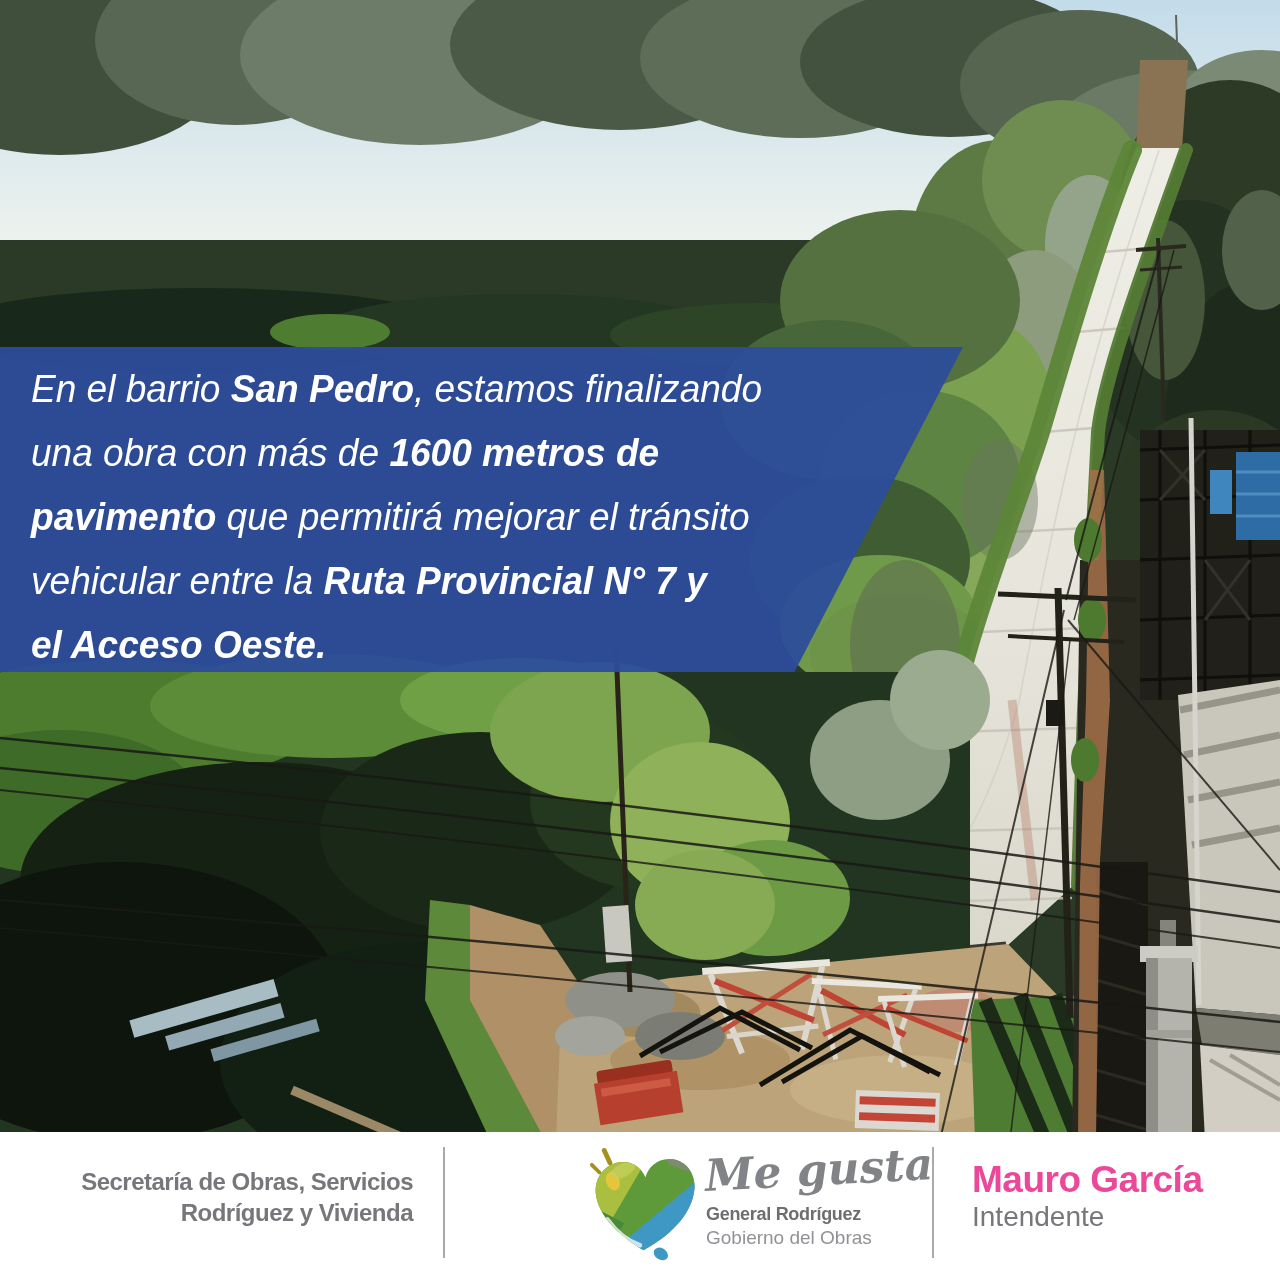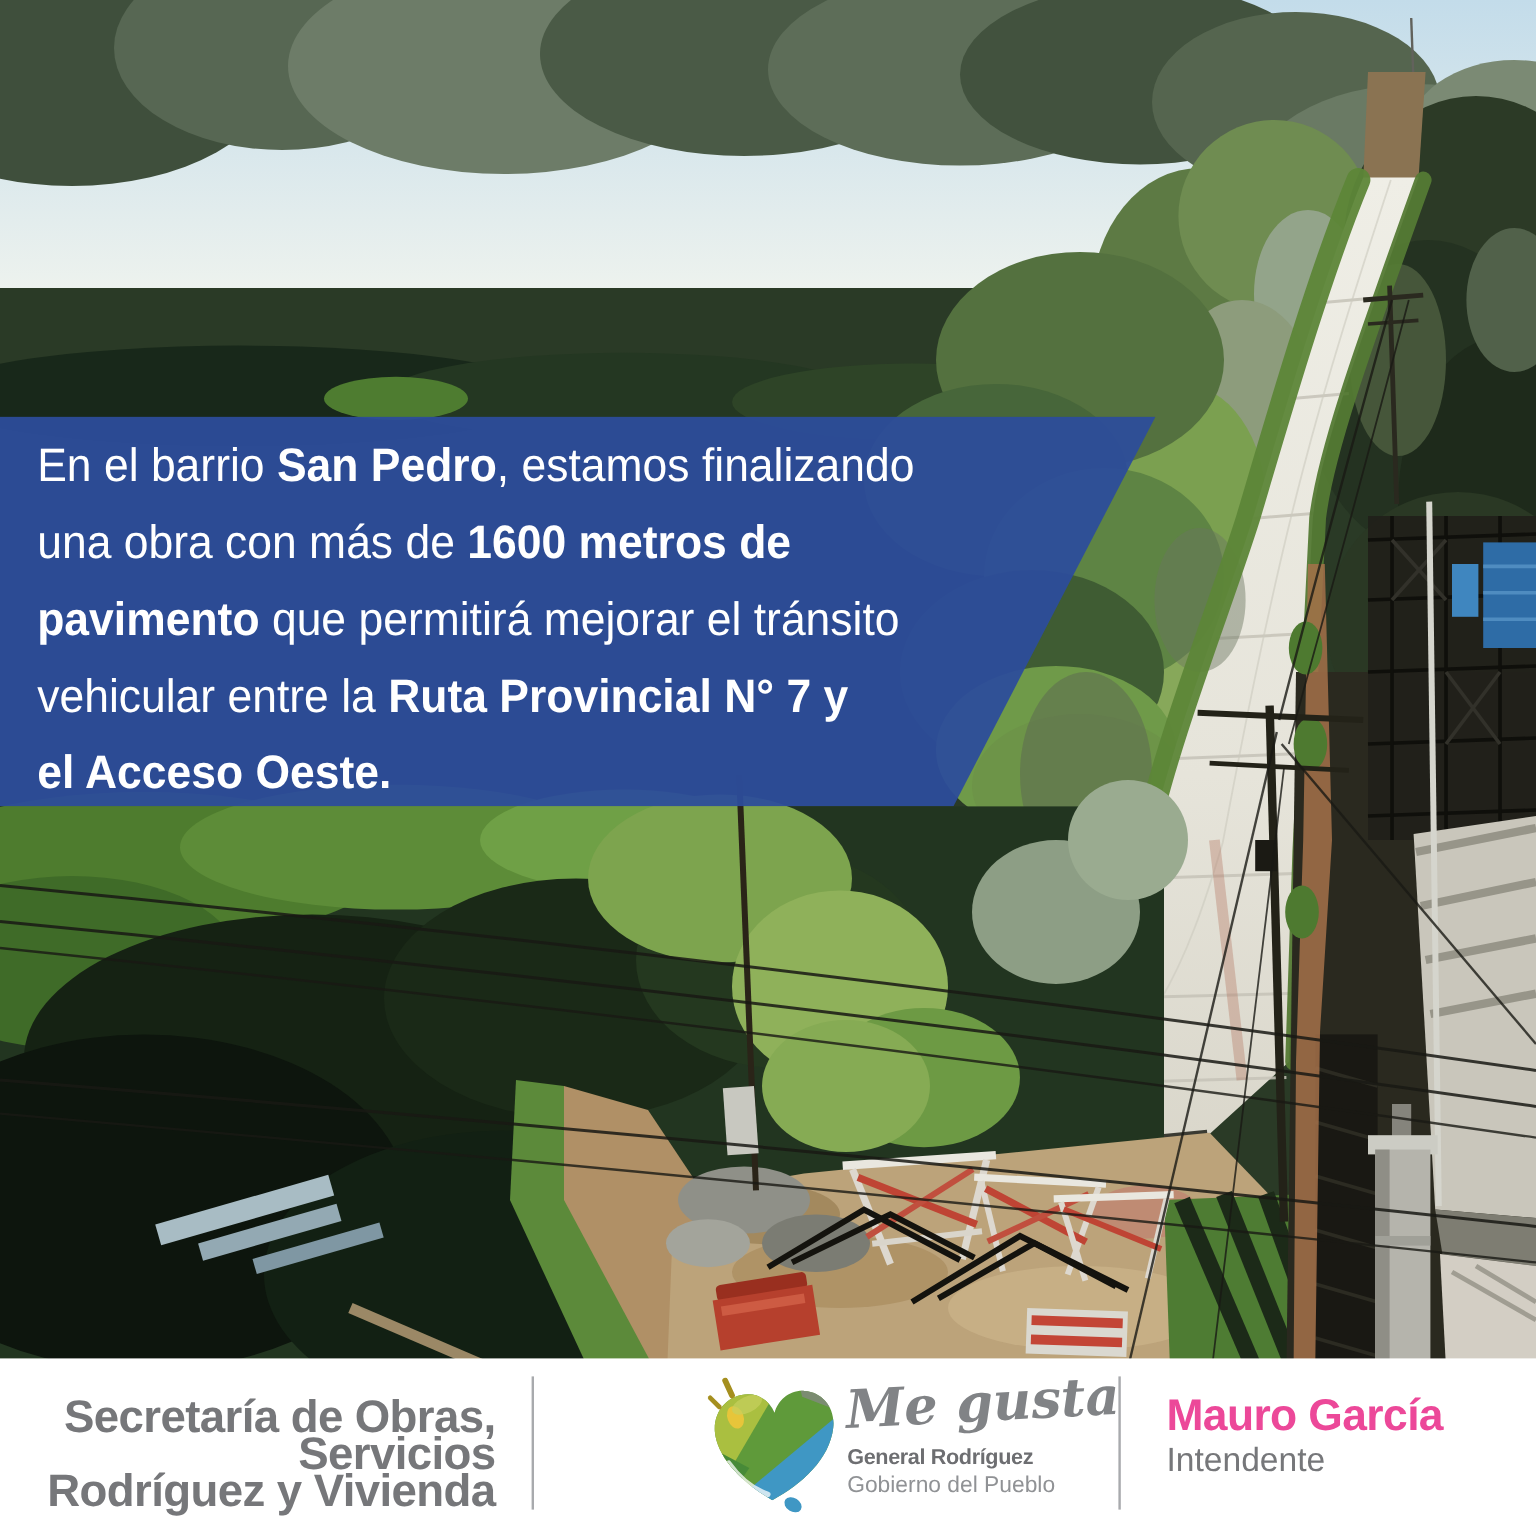--- a/index.html
+++ b/index.html
@@ -13,31 +13,31 @@
           padding:0;box-sizing:border-box;}
   .banner-inner{padding:10px 0 0 30px;}
   .banner-line{display:block;color:#ffffff;font-weight:bold;font-size:97px;
                line-height:80px;letter-spacing:-2px;transform:scaleX(0.82);
                transform-origin:left center;white-space:nowrap;}
 
   
   .descbox{position:absolute;left:0;top:347px;width:963px;height:325px;
            background:rgba(45,77,155,0.94);
            clip-path:polygon(0 0,100% 0,82.5% 100%,0 100%);
-           box-sizing:border-box;}
+           box-sizing:border-box;font-style:italic;}
   .desc-inner{padding:10px 0 0 31px;}
   .desc-line{display:block;color:#ffffff;font-size:39px;line-height:64px;
              font-weight:normal;transform:scaleX(0.95);transform-origin:left center;
              white-space:nowrap;}
   .desc-line .b{font-weight:bold;}
 
   
   .footer{position:absolute;left:0;top:1132px;width:1280px;height:138px;background:#ffffff;}
   .footer-left{position:absolute;left:0;top:34px;width:413px;text-align:right;
-               color:#76777a;font-weight:bold;font-size:38px;line-height:31px;
+               color:#76777a;font-weight:bold;font-size:24px;line-height:31px;
                letter-spacing:-0.5px;}
   .divider{position:absolute;top:15px;width:2px;height:111px;background:#a8aaad;}
   .divider-1{left:443px;}
   .divider-2{left:932px;}
   .logo-heart{position:absolute;left:588px;top:16px;}
   .logo-text{position:absolute;left:706px;top:22px;}
   .logo-script{font-family:"DejaVu Serif",serif;font-style:italic;font-weight:bold;
                font-size:44px;color:#818386;transform:rotate(-3deg);
                transform-origin:left bottom;display:block;line-height:44px;}
   .logo-muni{display:block;font-size:18px;font-weight:bold;color:#6d6e71;
@@ -373,21 +373,21 @@
         <ellipse cx="36" cy="23" rx="14" ry="7" fill="#c6d05e" opacity="0.7" transform="rotate(-25 36 23)"></ellipse>
       </g>
       <line x1="17" y1="2" x2="23" y2="15" stroke="#a58f1f" stroke-width="5" stroke-linecap="round"></line>
       <line x1="4" y1="17" x2="12" y2="25" stroke="#a58f1f" stroke-width="4" stroke-linecap="round"></line>
       <ellipse cx="76" cy="110" rx="8" ry="6" fill="#3f97c4" transform="rotate(32 76 110)"></ellipse>
     </svg>
 
     <div class="logo-text">
       <span class="logo-script">Me gusta</span>
       <span class="logo-muni">General Rodríguez</span>
-      <span class="logo-gov">Gobierno del Pueblo</span>
+      <span class="logo-gov">Gobierno del Obras</span>
     </div>
 
     <div class="divider divider-2"></div>
 
     <div class="footer-right">
       <span class="official-name">Mauro García</span>
       <span class="official-role">Intendente</span>
     </div>
   </div>
 

